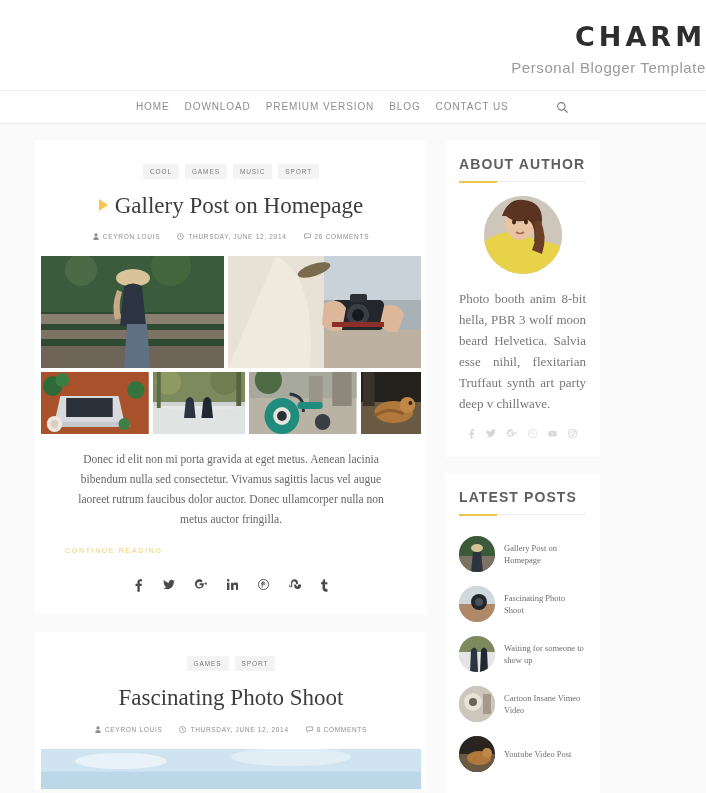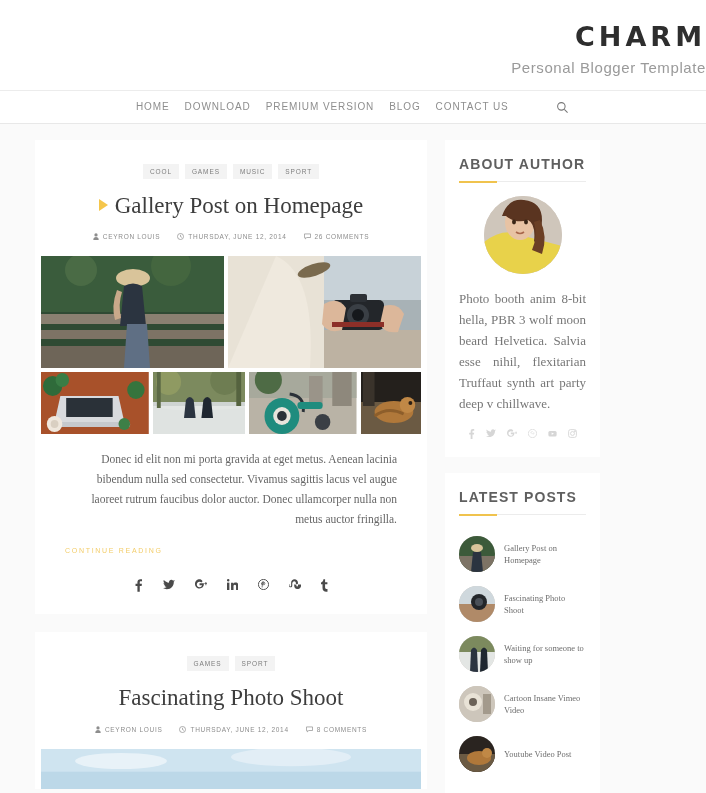--- a/index.html
+++ b/index.html
@@ -124,21 +124,21 @@
   .g-small { height: 62px; }
   .g-cell svg { display: block; width: 100%; height: 100%; }
 
   
   .excerpt {
     font-family: "Liberation Serif", serif;
     font-size: 11.5px;
     line-height: 1.72;
     color: #666;
     padding: 16px 30px 0 30px;
-    text-align: right;
+    text-align: center;
   }
   .continue {
     display: block;
     padding: 18px 30px 0;
     font-size: 7px;
     letter-spacing: 1.7px;
     color: #f3cd6a;
     text-decoration: none;
   }
   .share {

